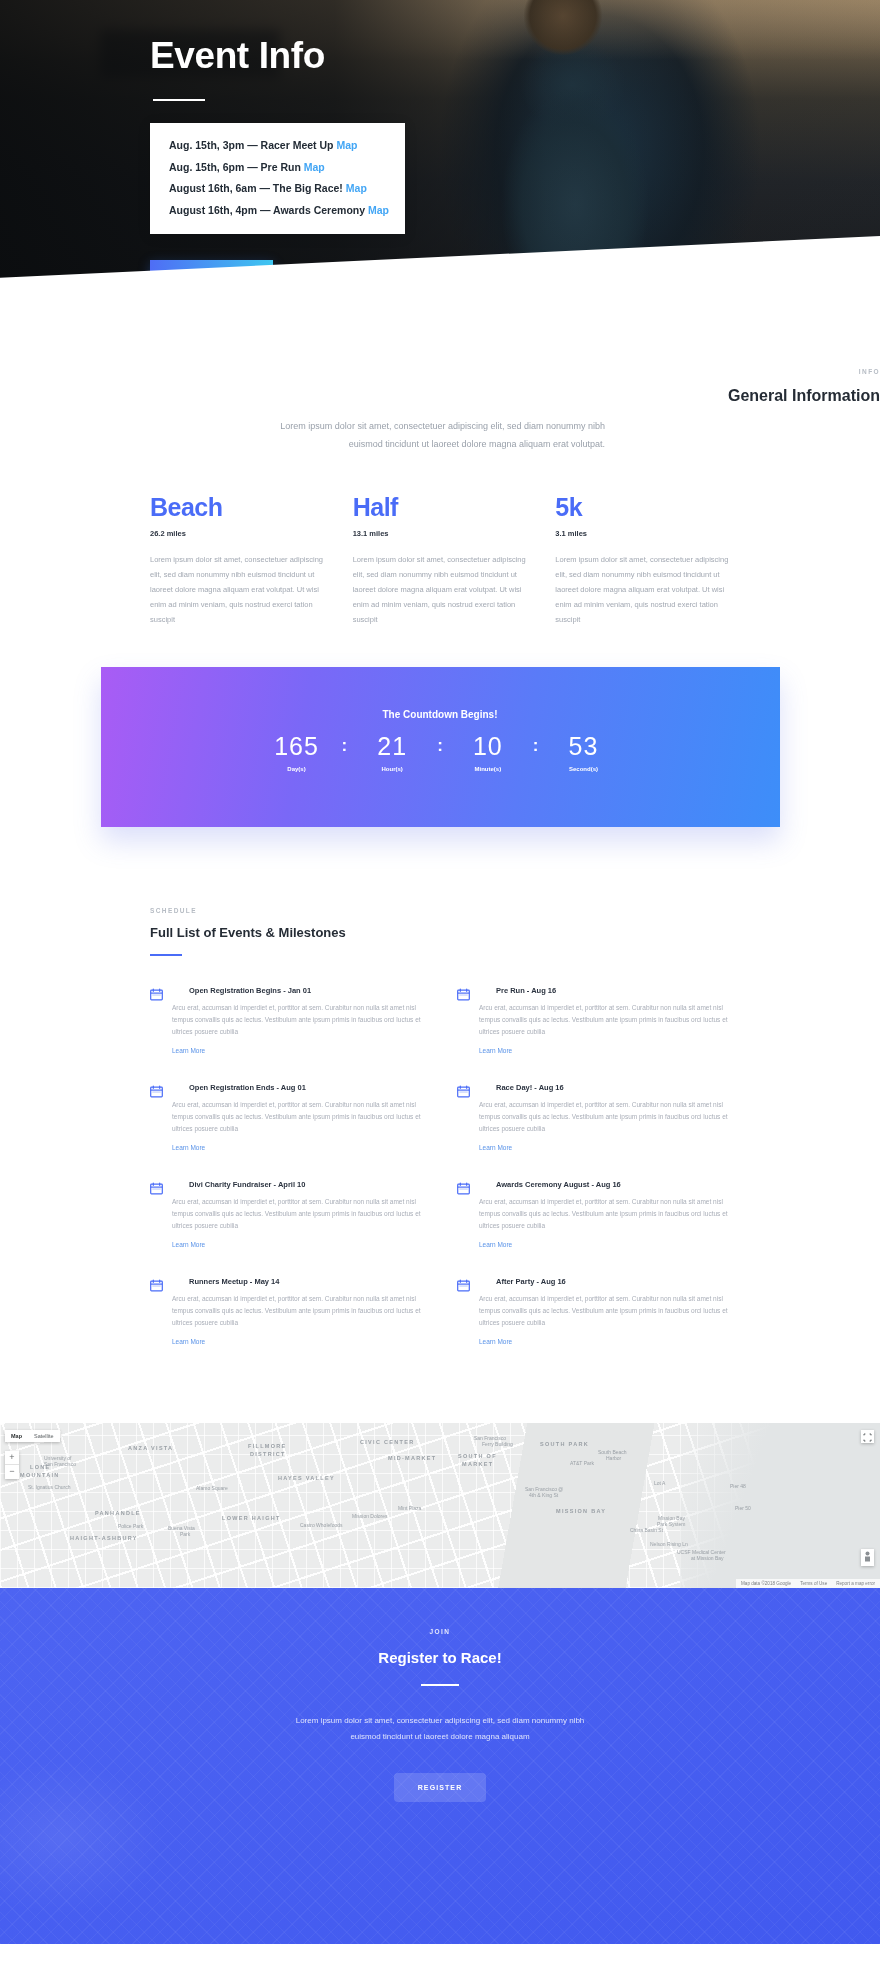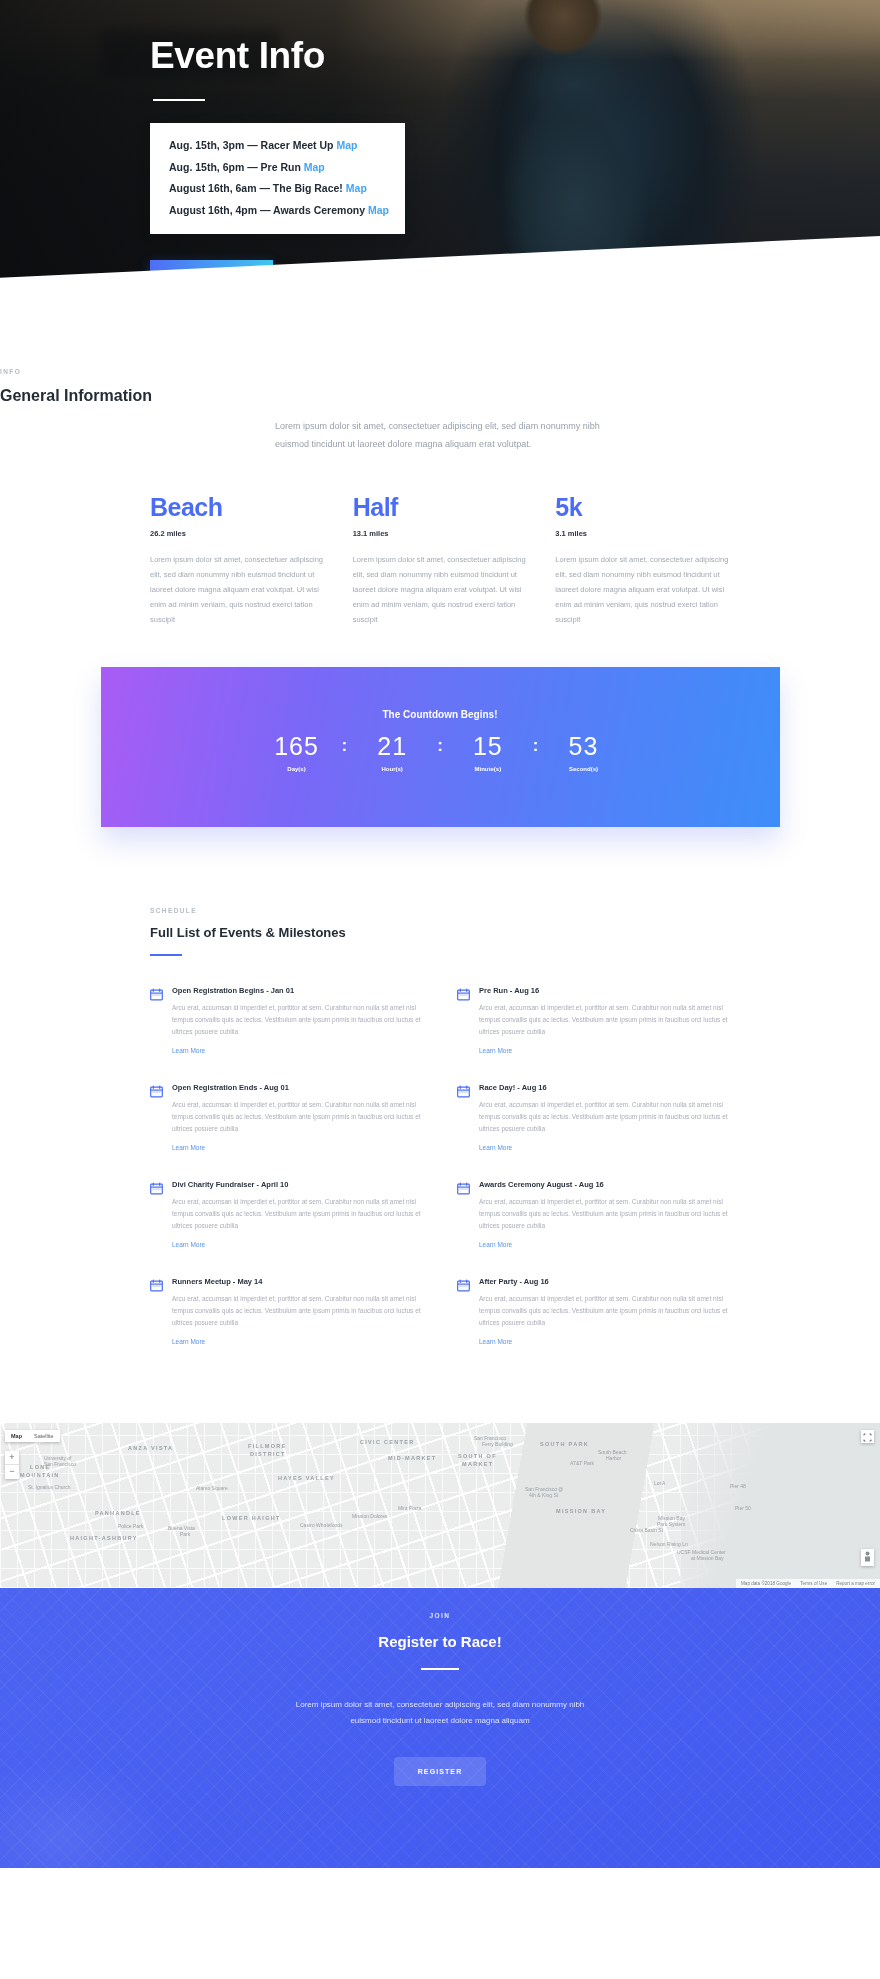--- a/index.html
+++ b/index.html
@@ -107,21 +107,21 @@
     font-weight: 700;
     letter-spacing: 1.1px;
     border: none;
     cursor: pointer;
     box-shadow: 0 3px 12px rgba(50,110,220,0.35);
   }
 
   
   .section-info {
     padding: 38px 0 0 0;
-    text-align: left;
+    text-align: right;
   }
   .eyebrow {
     font-size: 6.5px;
     letter-spacing: 1.4px;
     color: #b6bcc4;
     font-weight: 600;
     text-transform: uppercase;
   }
   .info-title {
     margin-top: 12px;
@@ -232,20 +232,21 @@
     row-gap: 26px;
   }
   .sched-item { display: flex; gap: 9px; }
   .cal-icon { flex: 0 0 auto; margin-top: 1px; }
   .sched-content { flex: 1; }
   .sched-item-title {
     font-size: 7.5px;
     font-weight: 700;
     color: #2b3340;
     line-height: 1.2;
+    margin-left: 17px;
   }
   .sched-item-body {
     margin-top: 7px;
     font-size: 6.5px;
     line-height: 1.85;
     color: #a9aeb8;
   }
   .sched-more {
     display: inline-block;
     margin-top: 9px;
@@ -330,25 +331,25 @@
     padding: 2px 5px;
     font-size: 4.6px;
     color: #7b7f82;
   }
   .map-attr span { cursor: pointer; }
 
   
   .cta {
     position: relative;
     width: 880px;
-    height: 280px;
+    height: 356px;
     overflow: hidden;
     background: #4a62f0;
     text-align: center;
-    padding-top: 24px;
+    padding-top: 40px;
   }
   .cta-bg {
     position: absolute; inset: 0;
     background:
       repeating-linear-gradient(45deg, rgba(255,255,255,0.045) 0 1px, rgba(0,0,0,0) 1px 11px),
       repeating-linear-gradient(-45deg, rgba(255,255,255,0.045) 0 1px, rgba(0,0,0,0) 1px 11px),
       radial-gradient(ellipse 150px 110px at 60px 250px, rgba(255,255,255,0.08), rgba(255,255,255,0) 70%),
       linear-gradient(160deg, #4d64f2 0%, #4159ef 100%);
   }
   .cta-inner { position: relative; }
@@ -446,21 +447,21 @@
           <div class="timer-num">165</div>
           <div class="timer-label">Day(s)</div>
         </div>
         <div class="timer-sep">:</div>
         <div class="timer-unit">
           <div class="timer-num">21</div>
           <div class="timer-label">Hour(s)</div>
         </div>
         <div class="timer-sep">:</div>
         <div class="timer-unit">
-          <div class="timer-num">15</div>
+          <div class="timer-num">10</div>
           <div class="timer-label">Minute(s)</div>
         </div>
         <div class="timer-sep">:</div>
         <div class="timer-unit">
           <div class="timer-num">53</div>
           <div class="timer-label">Second(s)</div>
         </div>
       </div>
   </div>
 </section>

